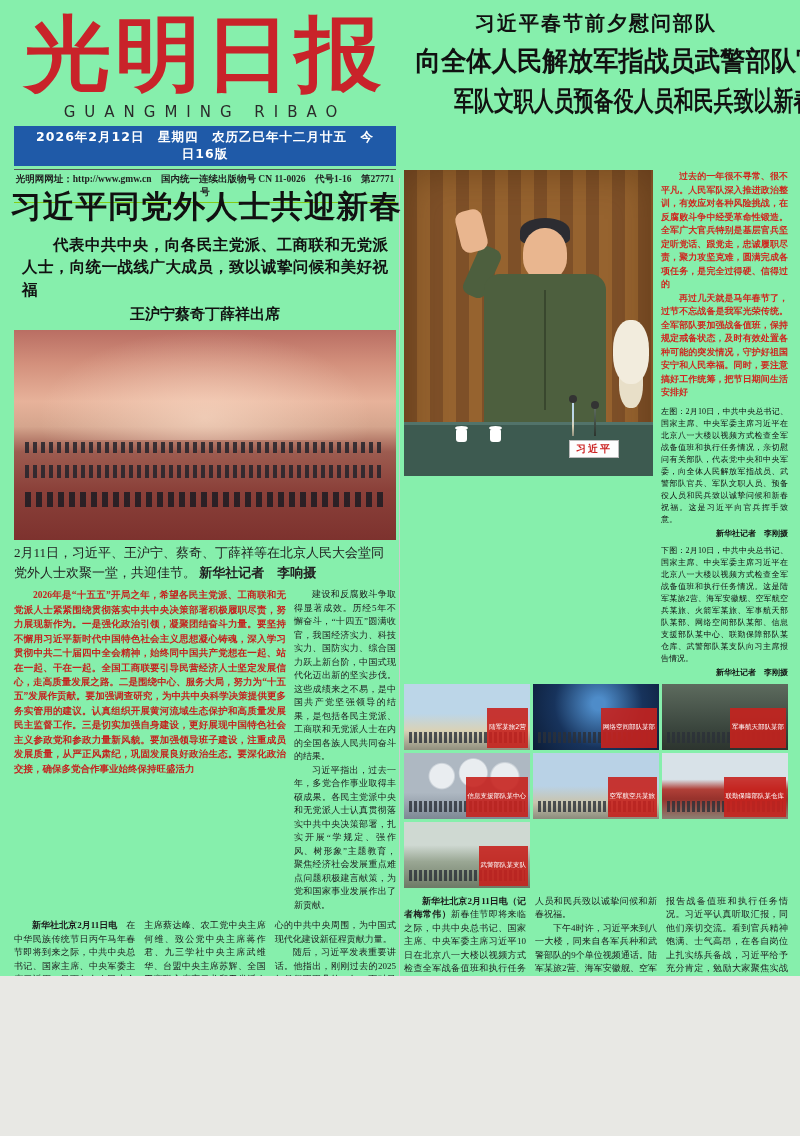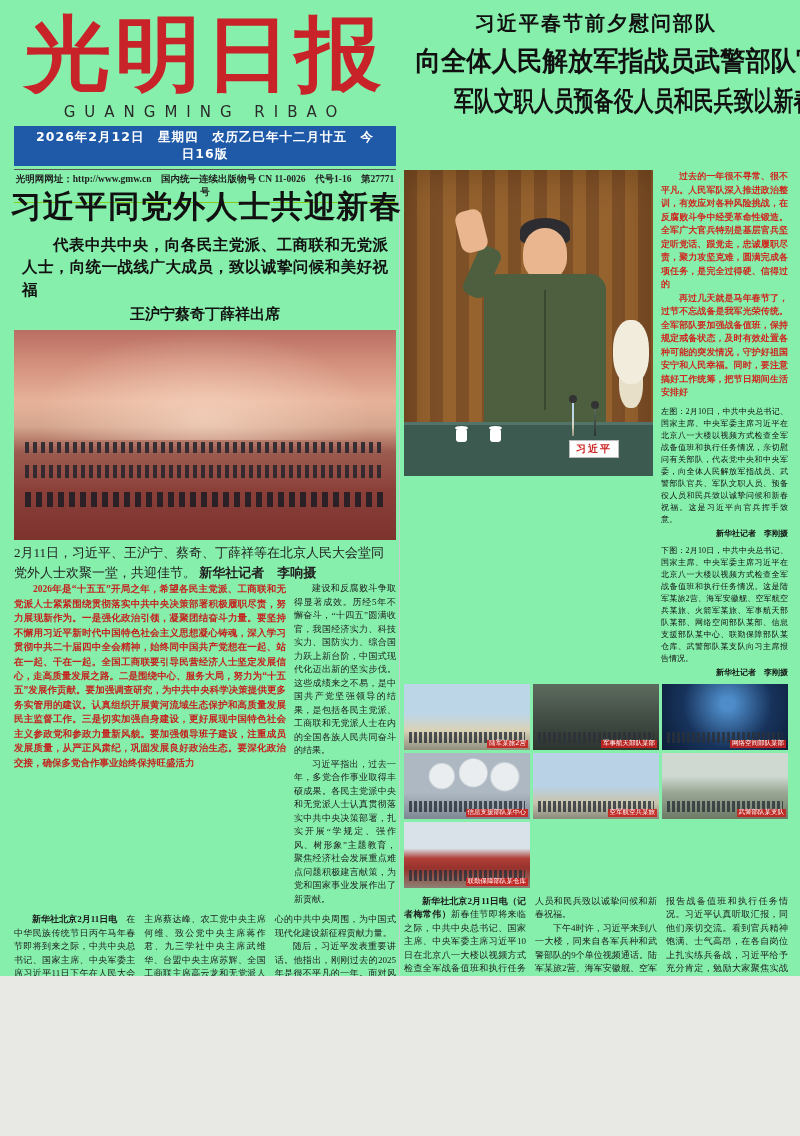--- a/index.html
+++ b/index.html
@@ -58,21 +58,21 @@
     background:radial-gradient(ellipse at 50% 80%, rgba(255,230,210,.55), rgba(255,255,255,0) 70%); }
   .prow { position:absolute; left:3%; height:11px; opacity:.85;
     background:repeating-linear-gradient(90deg,#23232b 0 4px,rgba(0,0,0,0) 4px 8px); }
   .prow.r1 { top:53%; width:94%; }
   .prow.r2 { top:64%; width:94%; height:13px; }
   .prow.r3 { top:77%; width:94%; height:15px;
     background:repeating-linear-gradient(90deg,#1b1b22 0 6px,rgba(0,0,0,0) 6px 11px); }
   .caption { font-size:13px; line-height:1.5; color:#222; margin-top:3px; }
   .credit { font-weight:bold; }
 
-  .redrow { display:flex; gap:8px; }
+  .redrow { display:flex; gap:8px; margin-top:6px; }
   .redblock { width:272px; font-size:9.5px; font-weight:bold; color:#c5231f; line-height:1.52; text-align:justify; text-indent:2em; }
   .sidecol { width:102px; }
   .sidecol p { font-size:9px; line-height:1.5; text-align:justify; text-indent:2em; }
   .left-body { margin-top:7px; height:284px; }
 
   
   .bl-art { position:absolute; left:14px; top:1002px; width:382px; height:134px;
     border-top:1px solid #999; padding-top:8px; text-align:center; }
   .bl-h1 { font-size:29px; letter-spacing:2px; transform:scaleX(.96); }
   .bl-sub { font-size:19px; transform:scaleX(.82); margin-top:6px; }
@@ -108,21 +108,21 @@
   .redcol { width:127px; }
   .redcol .redp { font-size:9px; font-weight:bold; color:#cf2820; line-height:1.5; text-align:justify; text-indent:2em; }
   .redcol .cap { font-size:8px; line-height:1.5; text-align:justify; margin-top:6px; color:#111; }
   .redcol .capcredit { font-size:8px; font-weight:bold; text-align:right; margin-top:2px;font-family:Liberation Mono, monospace; }
 
   .montage { margin-top:6px; display:grid; grid-template-columns:1fr 1fr 1fr; grid-auto-rows:66px; gap:3px; }
   .mcell { position:relative; overflow:hidden; }
   .troops { position:absolute; bottom:7px; left:4%; width:92%; height:11px; opacity:.8;
     background:repeating-linear-gradient(90deg,#2b3038 0 3px,rgba(0,0,0,0) 3px 5px); }
   .mlabel { position:absolute; right:2px; bottom:2px; background:rgba(198,34,30,.9); color:#fff;
-    font-size:6.5px; line-height:1.2; padding:0 2px; font-family:"DejaVu Sans",sans-serif; }
+    font-size:6.5px; line-height:1.2; padding:16px 2px; font-family:"DejaVu Sans",sans-serif; }
   .m1 { background:linear-gradient(#bcd6e8 45%,#d9d2b7 70%,#90907e); }
   .m2 { background:linear-gradient(#5d6b5e,#39443c 70%,#2c342e); }
   .m3 { background:radial-gradient(circle at 52% 30%, #4e8cc9 8%, #17335c 55%, #0c1c36); }
   .m4 { background:linear-gradient(#cdbd9e 30%,#b5a88c 60%,#6f6a5c); }
   .m5 { background:radial-gradient(circle at 30% 35%, #e9edf0 12%, rgba(0,0,0,0) 14%),
                radial-gradient(circle at 55% 30%, #e9edf0 16%, rgba(0,0,0,0) 18%),
                radial-gradient(circle at 80% 36%, #e9edf0 12%, rgba(0,0,0,0) 14%),
                linear-gradient(#aeb8c2 60%,#7d8894); }
   .m6 { background:linear-gradient(#9fb3c4 35%,#55606b 60%,#3a4149); }
   .m7 { background:linear-gradient(#b9d2e6 50%,#c9c4ae 75%,#8b8b7c); }
@@ -229,43 +229,43 @@
         <p class="cap">下图：2月10日，中共中央总书记、国家主席、中央军委主席习近平在北京八一大楼以视频方式检查全军战备值班和执行任务情况。这是陆军某旅2营、海军安徽舰、空军航空兵某旅、火箭军某旅、军事航天部队某部、网络空间部队某部、信息支援部队某中心、联勤保障部队某仓库、武警部队某支队向习主席报告情况。</p>
         <p class="capcredit">新华社记者　李刚摄</p>
       </div>
     </div>
 
     <div class="montage">
       <div class="mcell m1">
           <div class="troops"></div>
           <span class="mlabel">陆军某旅2营</span>
         </div>
+      <div class="mcell m3">
+          <div class="troops"></div>
+          <span class="mlabel">网络空间部队某部</span>
+        </div>
       <div class="mcell m2">
           <div class="troops"></div>
           <span class="mlabel">军事航天部队某部</span>
         </div>
-      <div class="mcell m3">
-          <div class="troops"></div>
-          <span class="mlabel">网络空间部队某部</span>
-        </div>
       <div class="mcell m5">
           <div class="troops"></div>
           <span class="mlabel">信息支援部队某中心</span>
         </div>
       <div class="mcell m7">
           <div class="troops"></div>
           <span class="mlabel">空军航空兵某旅</span>
         </div>
+      <div class="mcell m8">
+          <div class="troops"></div>
+          <span class="mlabel">联勤保障部队某仓库</span>
+        </div>
       <div class="mcell m9">
           <div class="troops"></div>
           <span class="mlabel">武警部队某支队</span>
-        </div>
-      <div class="mcell m8">
-          <div class="troops"></div>
-          <span class="mlabel">联勤保障部队某仓库</span>
         </div>
     </div>
 
     <div class="mil-body cols3 bodytext">
       <p><span class="dateline">新华社北京2月11日电（记者梅常伟）</span><span>新春佳节即将来临之际，中共中央总书记、国家主席、中央军委主席习近平10日在北京八一大楼以视频方式检查全军战备值班和执行任务情况，亲切慰问有关部队，代表党中央和中央军委，向全体人民解放军指战员、武警部队官兵、军队文职人员、预备役人员和民兵致以诚挚问候和新春祝福。</span></p>
       <p>下午4时许，习近平来到八一大楼，同来自各军兵种和武警部队的9个单位视频通话。陆军某旅2营、海军安徽舰、空军航空兵某旅、火箭军某旅、军事航天部队某部、网络空间部队某部、信息支援部队某中心、联勤保障部队某仓库、武警部队某支队，依次向习主席报告战备值班和执行任务情况。习近平认真听取汇报，同他们亲切交流。看到官兵精神饱满、士气高昂，在各自岗位上扎实练兵备战，习近平给予充分肯定，勉励大家聚焦实战化练兵，用好手中武器装备，提高部队战斗力建设和运用水平。</p>
       <p>习近平指出，过去的一年很不寻常、很不平凡。人民军队深入推进政治整训，有效应对各种风险挑战，在反腐败斗争中经受革命性锻造。全军广大官兵特别是基层官兵坚定听党话、跟党走，忠诚履职尽责，聚力攻坚克难，圆满完成各项任务，是完全过得硬、信得过的。</p>
 
     </div>
 

